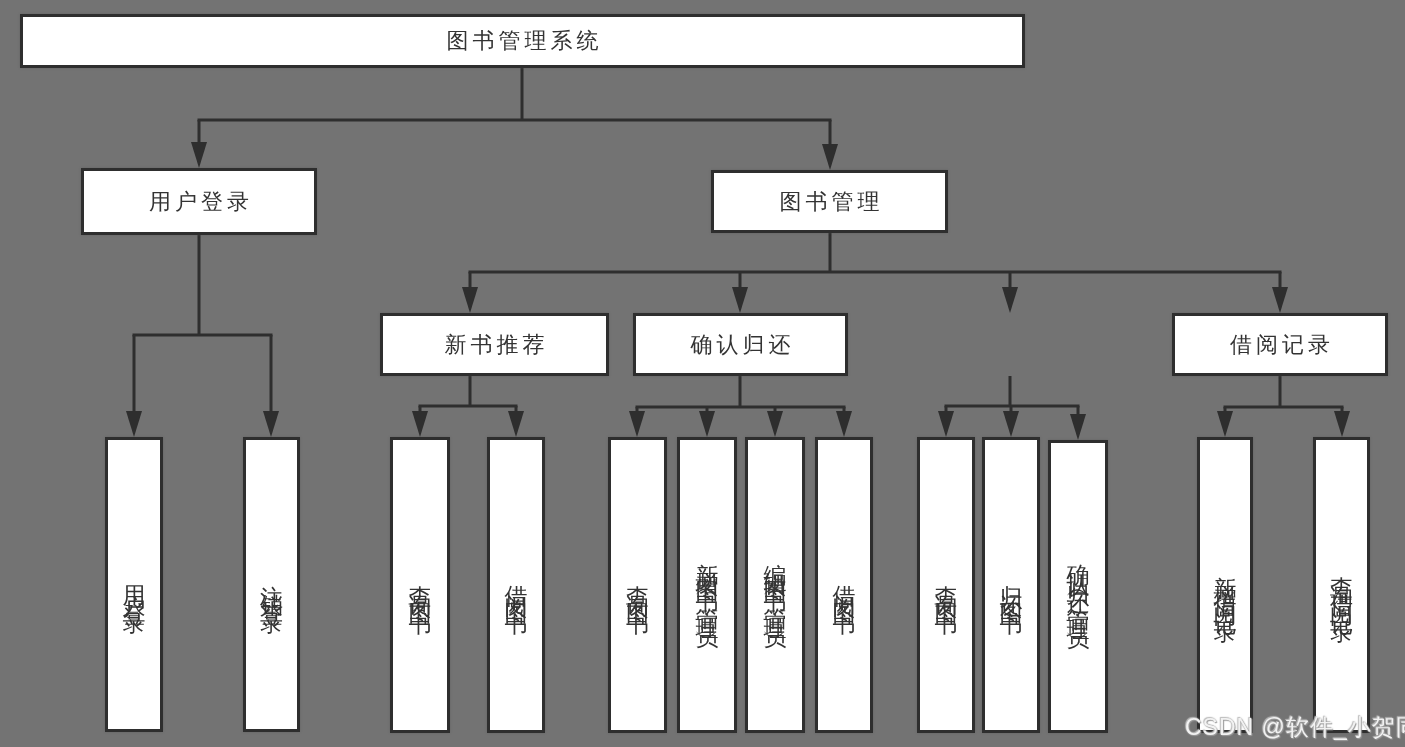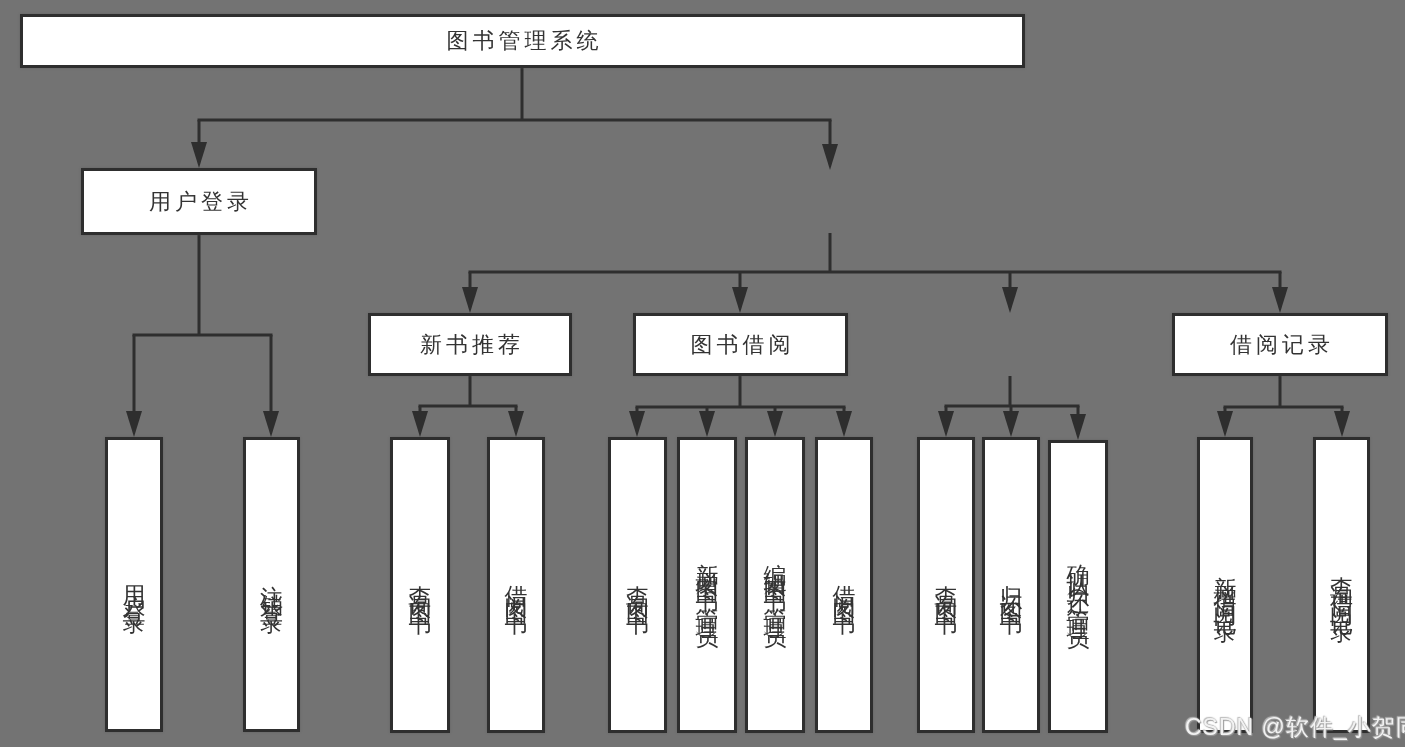--- a/index.html
+++ b/index.html
@@ -119,26 +119,29 @@
       <polygon points="1334,411 1350,411 1342,437" fill="#2e2e2e"></polygon>
     </svg>
 
   <div class="node h" style="left:20px;top:14px;width:1005px;height:54px">
     <span>图书管理系统</span>
   </div>
 
   <div class="node h" style="left:81px;top:168px;width:236px;height:67px">
     <span>用户登录</span>
   </div>
+  <div class="node h" style="left:711px;top:170px;width:237px;height:63px">
+    <span>图书管理</span>
+  </div>
 
-  <div class="node h" style="left:368px;top:313px;width:204px;height:63px">
+  <div class="node h" style="left:380px;top:313px;width:229px;height:63px">
     <span>新书推荐</span>
   </div>
   <div class="node h" style="left:633px;top:313px;width:215px;height:63px">
-    <span>图书借阅</span>
+    <span>确认归还</span>
   </div>
   <div class="node h" style="left:1172px;top:313px;width:216px;height:63px">
     <span>借阅记录</span>
   </div>
 
   <div class="node v" style="left:105px;top:437px;width:58px;height:295px">
     <span>用户登录</span>
   </div>
   <div class="node v" style="left:243px;top:437px;width:57px;height:295px">
     <span>注销登录</span>

